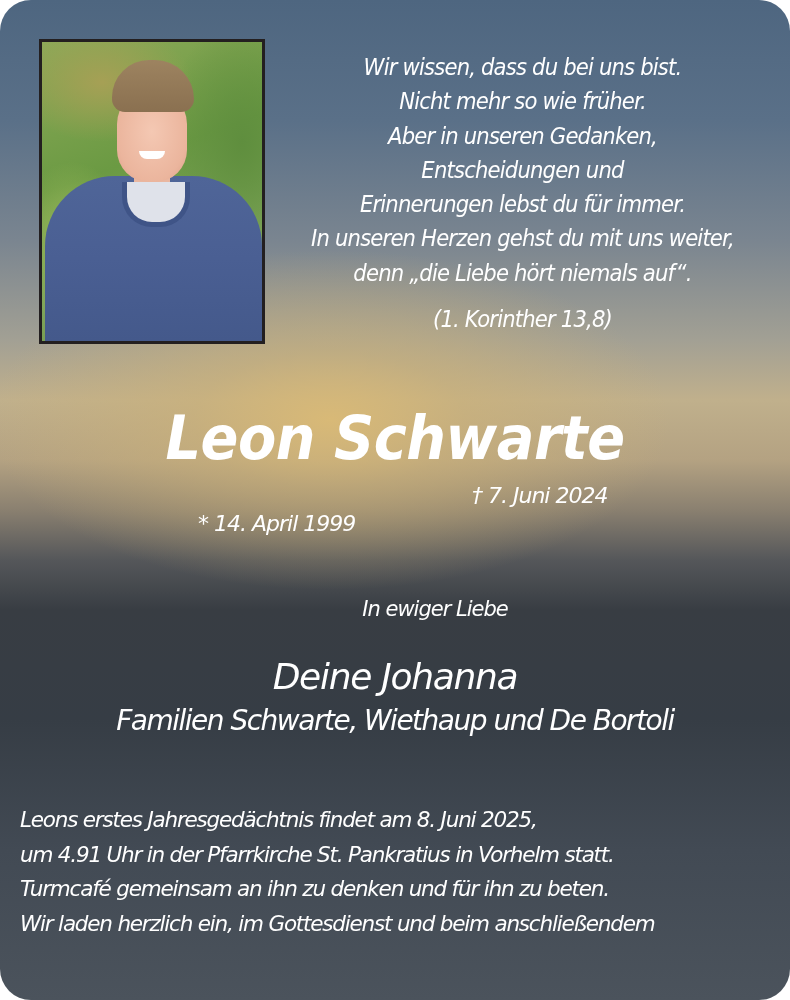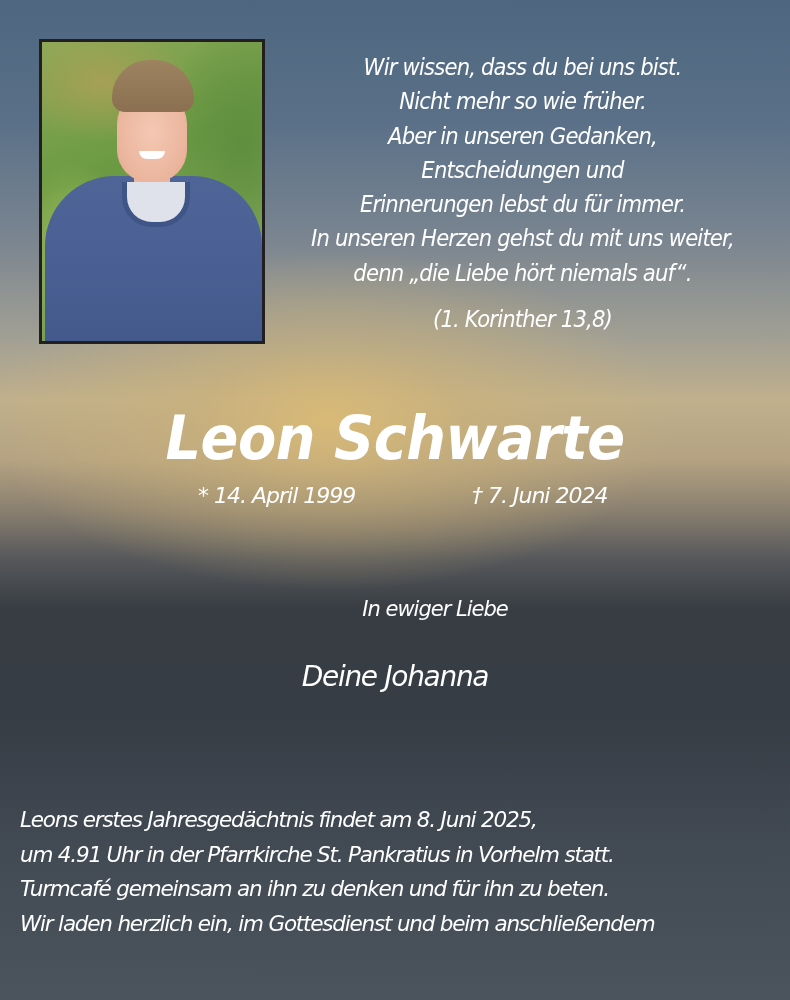--- a/index.html
+++ b/index.html
@@ -19,20 +19,21 @@
           #a2a094 34%,
           #c0b08c 40%,
           #b4a282 46%,
           #8a8070 51%,
           #55575a 56%,
           #383d43 61%,
           #363d45 72%,
           #424a54 85%,
           #4b535c 100%);
       overflow: hidden;
+      border-radius: 31px;
     }
     .photo-frame {
       position: absolute; left: 39px; top: 39px;
       width: 226px; height: 305px;
       background: #231f20;
       box-sizing: border-box; padding: 3px;
     }
     .photo {
       width: 100%; height: 100%; position: relative; overflow: hidden;
       background:
@@ -83,33 +84,33 @@
       text-align: center; font-style: italic; font-weight: bold;
       font-size: 60px; line-height: 76px; letter-spacing: -0.5px;
       font-family: "DejaVu Sans", sans-serif;
       transform: scaleX(0.93);
     }
     .dates {
       position: absolute; left: 0; width: 790px; top: 481px;
       font-style: italic; font-size: 22px; line-height: 30px;
       font-family: "DejaVu Sans", sans-serif; letter-spacing: -1px;
     }
-    .dates .born { position: absolute; left: 198px; white-space: nowrap; }
+    .dates .born { position: absolute; left: 198px; white-space: nowrap; margin-top: 28px; }
     .dates .died { position: absolute; left: 472px; white-space: nowrap; }
     .closing {
       position: absolute; left: 0; width: 790px; top: 594px;
       text-align: center; font-style: italic; font-size: 21px; line-height: 30px;
       font-family: "DejaVu Sans", sans-serif; letter-spacing: -1px; margin-left: 40px;
     }
     .mourners {
       position: absolute; left: 0; width: 790px; top: 656px;
       text-align: center; font-style: italic;
       font-family: "DejaVu Sans", sans-serif;
     }
-    .mourners .m1 { display: block; font-size: 28px; line-height: 42px; letter-spacing: -1.3px; }
+    .mourners .m1 { display: block; font-size: 36px; line-height: 42px; letter-spacing: -1.3px; }
     .mourners .m2 { display: block; font-size: 28px; line-height: 62px; letter-spacing: -1.5px; margin-top: -8px; }
     .notice {
       position: absolute; left: 20px; width: 750px; top: 803px;
       text-align: left; font-style: italic;
       font-size: 21.5px; line-height: 34.5px;
       font-family: "DejaVu Sans", sans-serif; letter-spacing: -1.2px;
     }
     .notice .line { display: block; white-space: nowrap; }
   </style>
 </head>
@@ -143,20 +144,21 @@
 
   <div class="dates">
     <span class="born">* 14. April 1999</span>
     <span class="died">† 7. Juni 2024</span>
   </div>
 
   <div class="closing">In ewiger Liebe</div>
 
   <div class="mourners">
     <span class="m1">Deine Johanna</span>
+    <span class="m2">Familien Schwarte, Wiethaup und De Bortoli</span>
   </div>
 
   <div class="notice">
     <span class="line">Leons erstes Jahresgedächtnis findet am 8. Juni 2025,</span>
     <span class="line">um 4.91 Uhr in der Pfarrkirche St. Pankratius in Vorhelm statt.</span>
     <span class="line">Turmcafé gemeinsam an ihn zu denken und für ihn zu beten.</span>
     <span class="line">Wir laden herzlich ein, im Gottesdienst und beim anschließendem</span>
   </div>
 
 </div>

